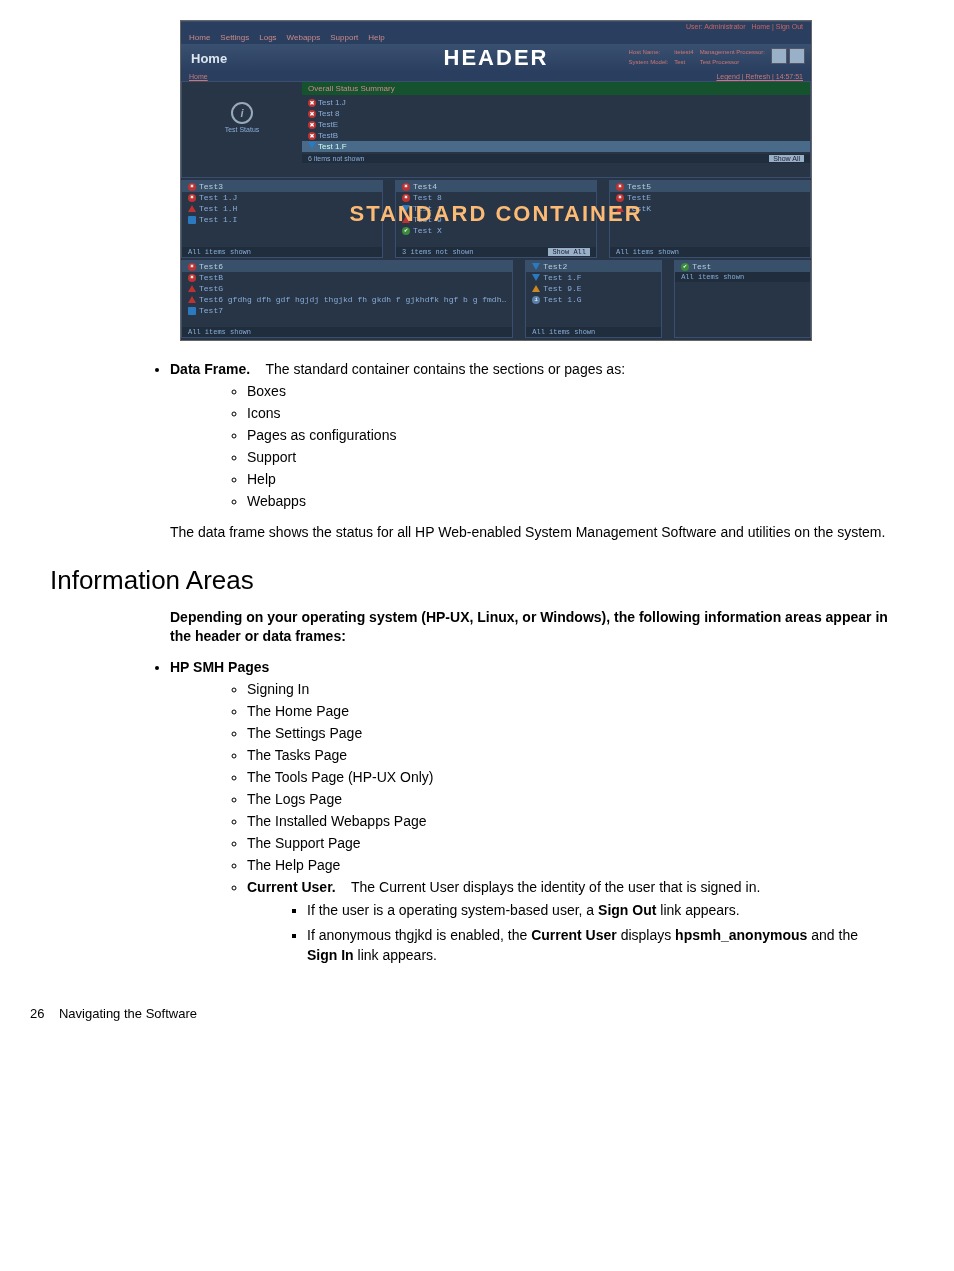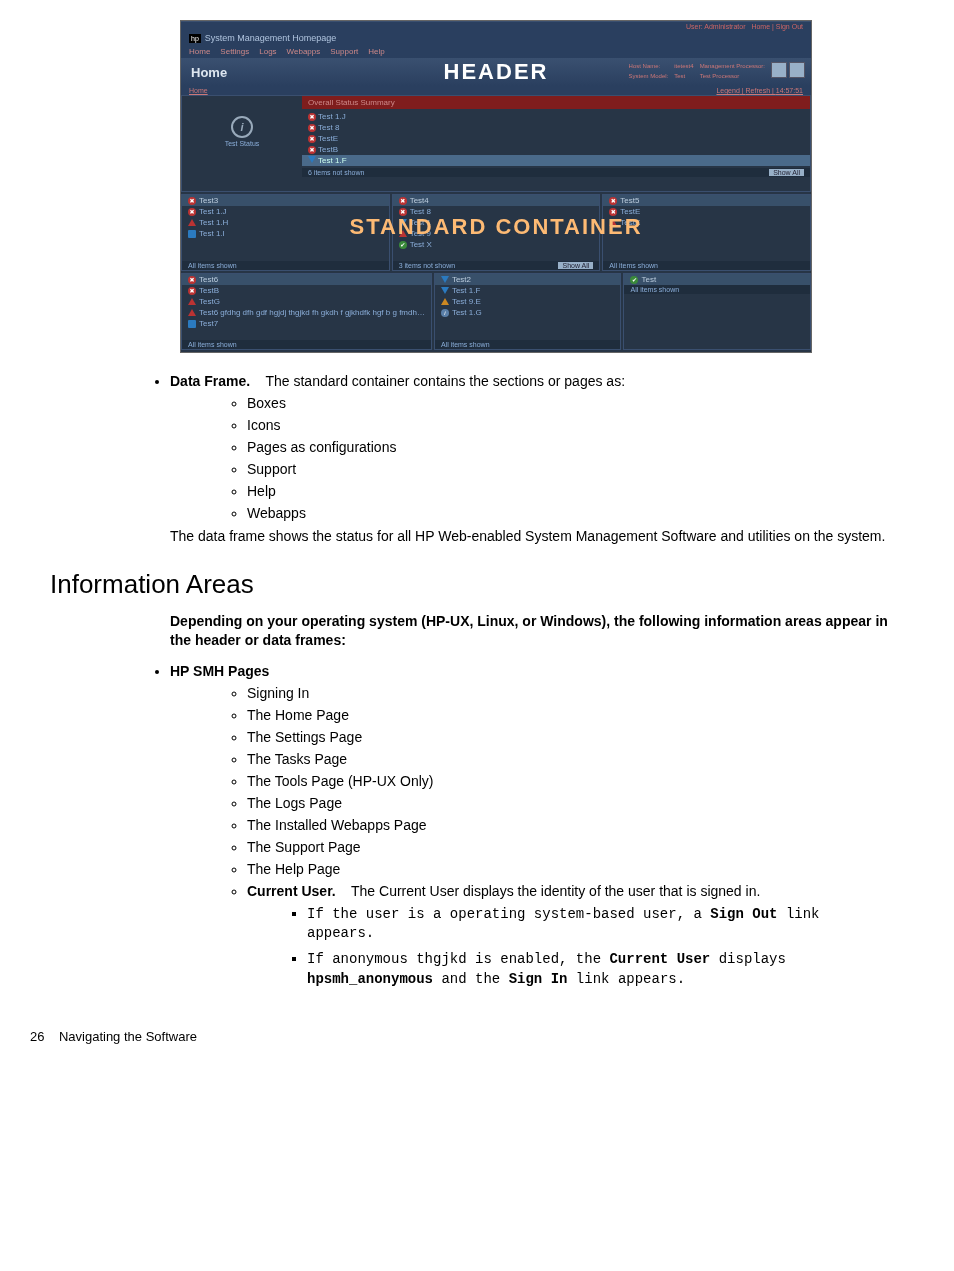--- a/index.html
+++ b/index.html
@@ -128,21 +128,21 @@
     color: #9ab;
     font-size: 11px;
     font-style: italic;
     font-weight: bold;
     line-height: 18px;
   }
   .smh-status-right {
     flex: 1;
   }
   .status-title {
-    background: #7f1d1d;
+    background: #14532d;
     font-size: 8px;
     color: #c88;
     padding: 2px 6px;
   }
   .status-list {
     font-size: 8px;
     padding: 2px 0;
   }
   .status-list .row {
     padding: 1px 6px;
@@ -161,21 +161,22 @@
     justify-content: space-between;
   }
   .show-all-btn {
     background: #98b0c8;
     color: #223;
     padding: 0 4px;
     font-size: 7px;
   }
   .panel-row {
     display: flex;
-    gap: 2px;
+    gap: 12px;
+    font-family: Liberation Mono, monospace;
   }
   .panel {
     flex: 1;
     border: 1px solid #3a4f6f;
     background: #273546;
     margin-top: 2px;
   }
   .panel-hd {
     background: #38506a;
     font-size: 8px;
@@ -227,21 +228,21 @@
   .ico-ok::after{content:"✔";}
   .ico-i { background:#5a7fa8; }
   .ico-i::after{content:"i"; font-style:italic;}
   .ico-open { border:1px solid #8aadd8; background:none; width:6px;height:6px;}
 
   
   .body-list { margin: 8px 0 8px 120px; padding-left: 20px; }
   .body-list > li { margin: 4px 0; }
   .nested-list { margin: 4px 0 4px 40px; padding-left: 20px; font-family:  Arial, sans-serif;}
   .nested-list li { margin: 6px 17px; }
-  .nested-list2 { margin: 4px 0 4px 40px; padding-left: 20px; font-family: Liberation Mono, monospace;}
+  .nested-list2 { margin: 4px 0 4px 40px; padding-left: 20px;}
   .nested-list2 li { margin: 6px 0; line-height:1.4;}
   .body-para { margin: 12px 0 12px 140px; line-height: 1.4; }
   h2.section {
     font-family: Arial, sans-serif;
     font-weight: normal;
     font-size: 26px;
     margin: 22px 0 12px 20px;
   }
   .page-footer {
     margin-top: 40px;
@@ -249,24 +250,20 @@
   }
   b { font-weight: bold; }
 </style>
 </head>
 <body>
 
 <div class="screenshot">
   <div class="smh-userbar">
     <span>User: Administrator</span>&nbsp;&nbsp;
     <span>Home | Sign Out</span>
-  </div>
-  <div class="smh-header">
-    <span class="hp-logo">hp</span>
-    <span>System Management Homepage</span>
   </div>
   <div class="smh-nav">
     <span>Home</span>
     <span>Settings</span>
     <span>Logs</span>
     <span>Webapps</span>
     <span>Support</span>
     <span>Help</span>
   </div>
   <div class="smh-home-row">
@@ -467,21 +464,21 @@
     <b>Data Frame.</b>&nbsp;&nbsp;&nbsp;
     <span>The standard container contains the sections or pages as:</span>
     <ul class="nested-list">
       <li>Boxes</li>
       <li>Icons</li>
       <li>Pages as configurations</li>
       <li>Support</li>
       <li>Help</li>
       <li>Webapps</li>
     </ul>
-    <div style="margin-top:6px;line-height:1.4;">The data frame shows the status for all HP Web-enabled System Management Software and utilities on the system.</div>
+    <div style="margin-top:14px;line-height:1.4;">The data frame shows the status for all HP Web-enabled System Management Software and utilities on the system.</div>
   </li>
 </ul>
 
 <h2 class="section">Information Areas</h2>
 
 <p class="body-para" style="margin-left:140px;font-weight:bold;">Depending on your operating system (HP-UX, Linux, or Windows), the following information areas appear in the header or data frames:</p>
 
 <ul class="body-list">
   <li>
     <b>HP SMH Pages</b>

